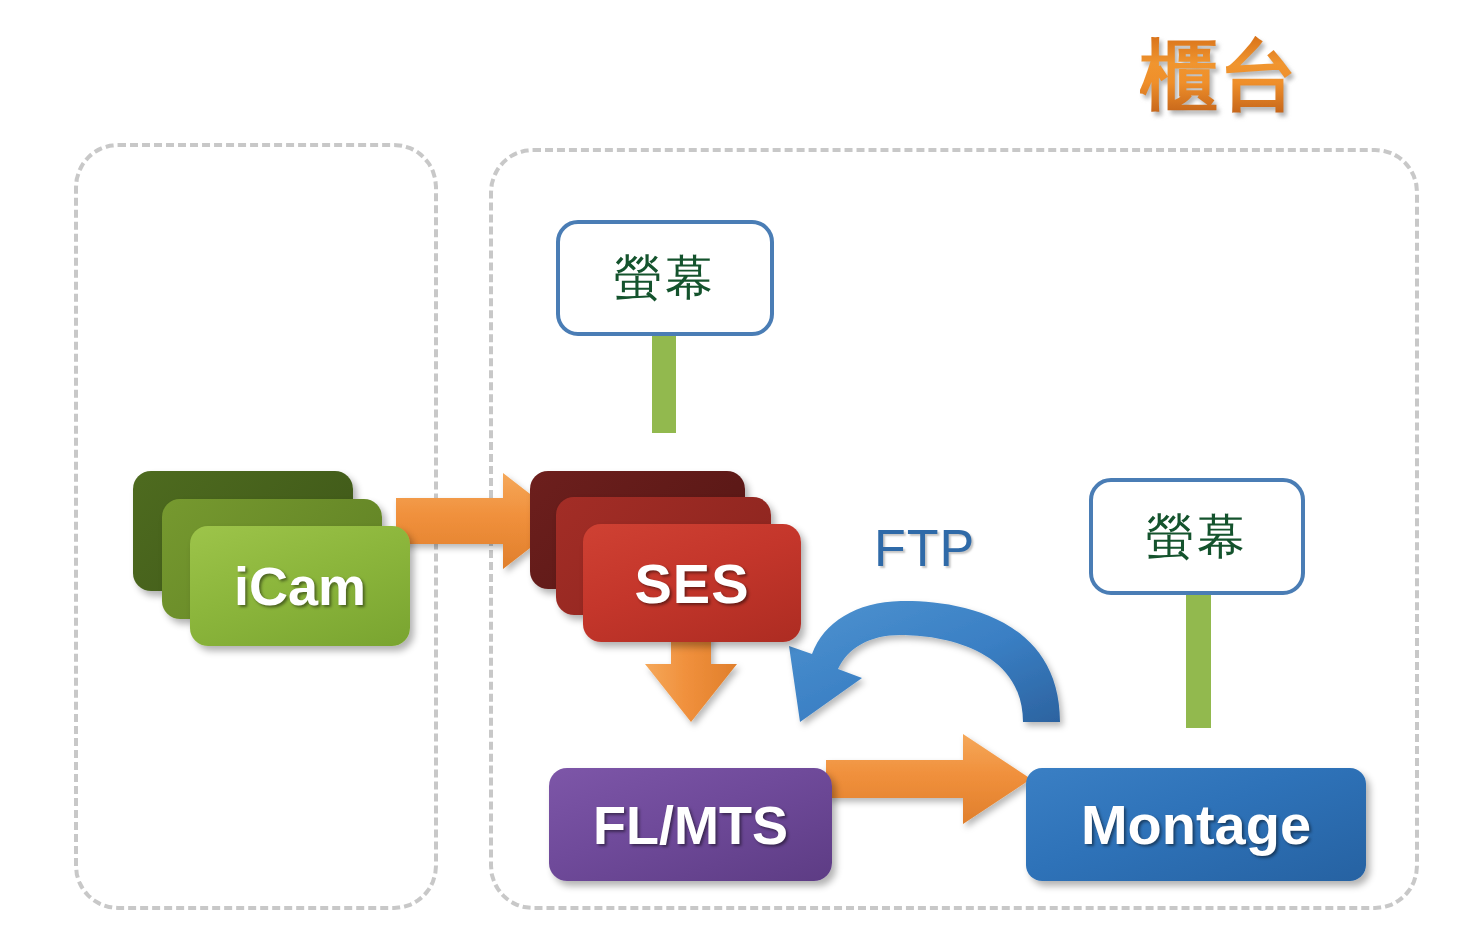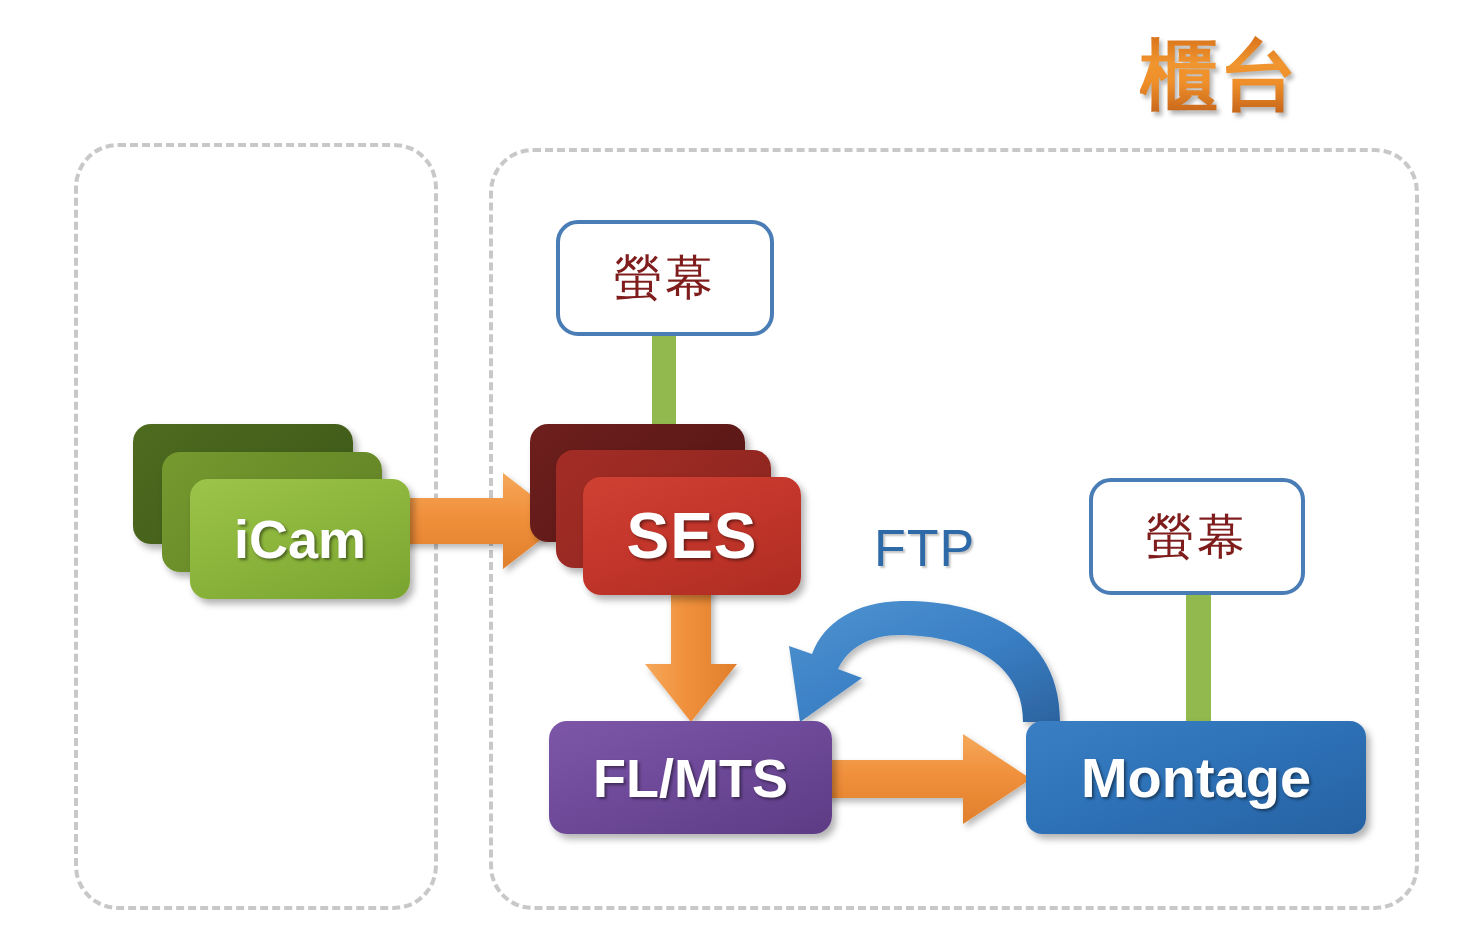--- a/index.html
+++ b/index.html
@@ -52,20 +52,21 @@
     position: absolute;
     box-sizing: border-box;
     border-radius: 16px;
     display: flex;
     align-items: center;
     justify-content: center;
     color: #ffffff;
     font-weight: bold;
     text-shadow: 2px 2px 3px rgba(0,0,0,0.45);
     box-shadow: 4px 5px 7px rgba(0,0,0,0.30);
+    margin-top: 47px;
   }
 
   
   #icam-back {
     left: 133px; top: 424px; width: 220px; height: 120px;
     background: linear-gradient(135deg, #4e6b1f 0%, #3e5718 100%);
     border-radius: 18px;
   }
   #icam-mid {
     left: 162px; top: 452px; width: 220px; height: 120px;
@@ -88,21 +89,21 @@
   }
   #ses-mid {
     left: 556px; top: 450px; width: 215px; height: 118px;
     background: linear-gradient(135deg, #a32d26 0%, #8a241e 100%);
     border-radius: 18px;
   }
   #ses-front {
     left: 583px; top: 477px; width: 218px; height: 118px;
     background: linear-gradient(160deg, #cf4133 0%, #c4362b 45%, #ad2c22 100%);
     border-radius: 18px;
-    font-size: 64px;
+    font-size: 56px;
     letter-spacing: 1px;
   }
 
   
   #flmts {
     left: 549px; top: 721px; width: 283px; height: 113px;
     background: linear-gradient(160deg, #7d56a8 0%, #6f4a9a 45%, #5d3c84 100%);
     border-radius: 18px;
     font-size: 54px;
   }
@@ -118,21 +119,21 @@
   
   .screen-box {
     position: absolute;
     box-sizing: border-box;
     background: #ffffff;
     border: 4px solid #4a7db5;
     border-radius: 22px;
     display: flex;
     align-items: center;
     justify-content: center;
-    color: #7f1d1d;
+    color: #14532d;
     font-size: 48px;
     letter-spacing: 3px;
     font-family: "DejaVu Sans", "Liberation Sans", sans-serif;
   }
   #screen-left  { left: 556px;  top: 220px; width: 218px; height: 116px; }
   #screen-right { left: 1089px; top: 478px; width: 216px; height: 117px; }
 
   
   .green-bar {
     position: absolute;

